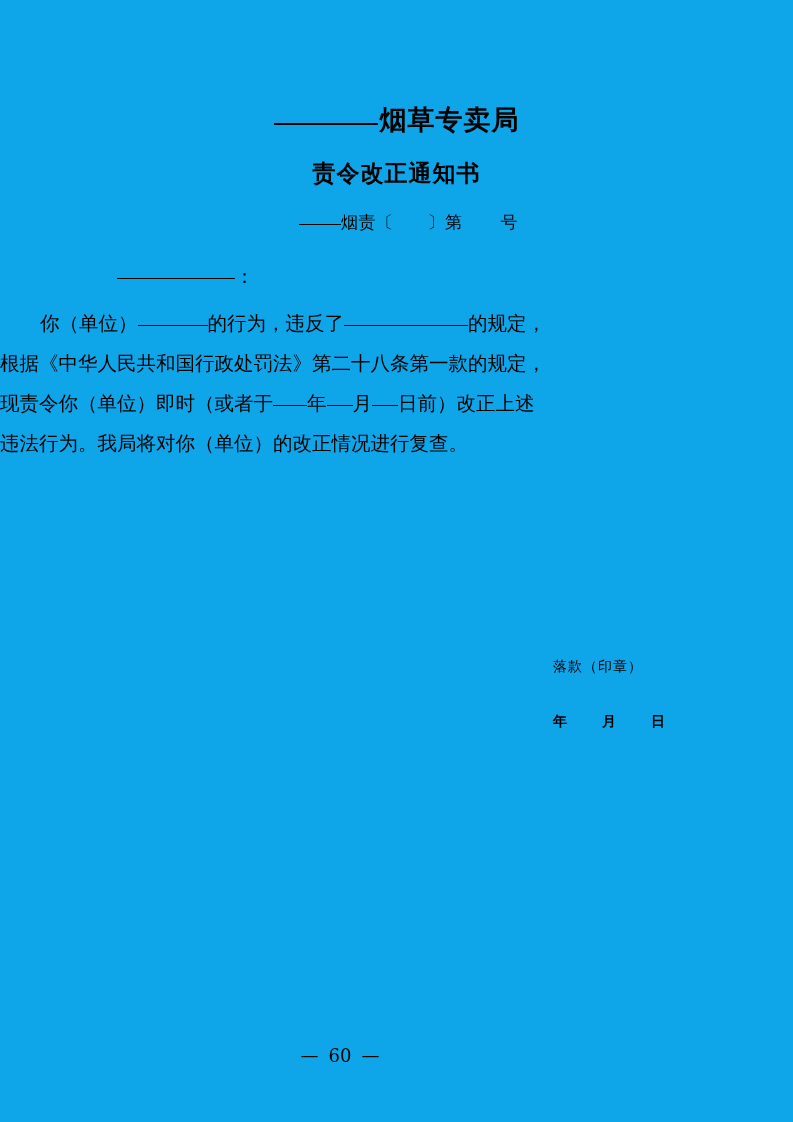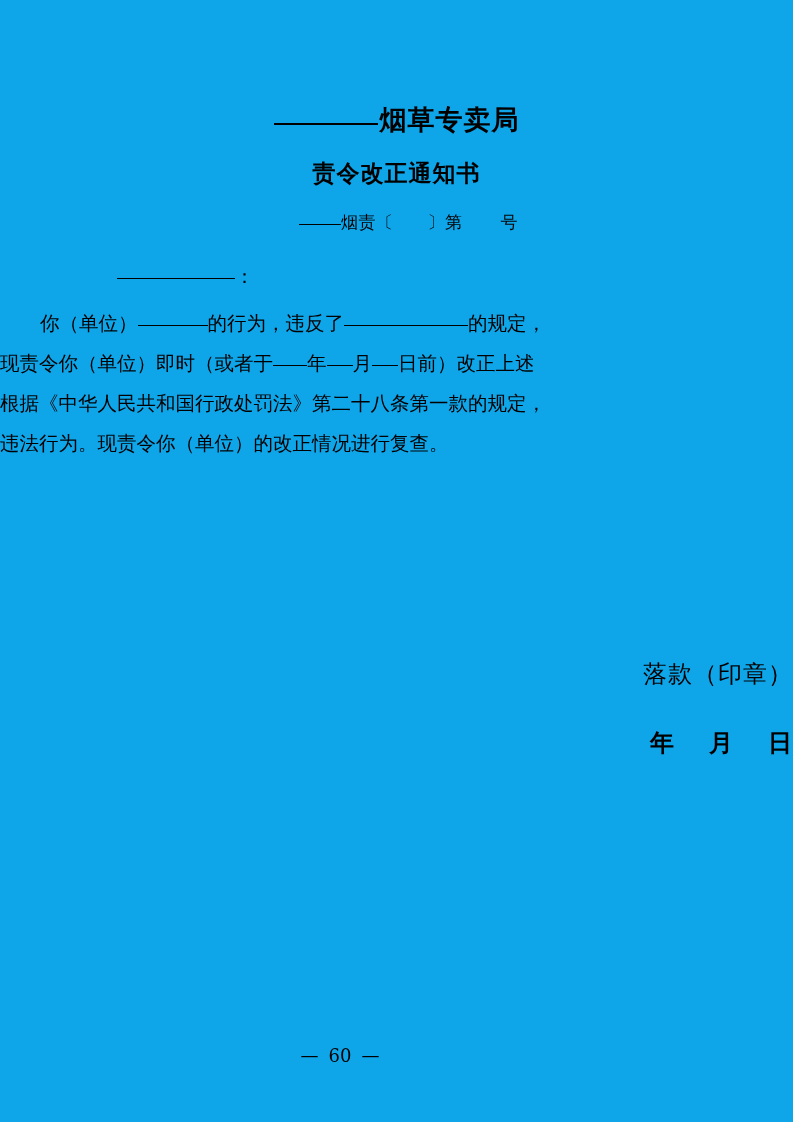--- a/index.html
+++ b/index.html
@@ -96,22 +96,21 @@
   .ul-120 { width: 124px; }
   .ul-34 { width: 34px; }
   .ul-26 { width: 26px; }
 
   
   .sign-block {
     position: absolute;
     top: 658px;
     left: 0;
     width: 793px;
-    font-size: 24px;
-    text-align: right;
+    font-size: 14px;
   }
   .sign-line1 {
     margin-left: 553px;
     letter-spacing: 1px;
   }
   .sign-line2 {
     margin-left: 553px;
     margin-top: 37px;
     letter-spacing: 1px;
     font-weight: bold;
@@ -146,23 +145,23 @@
   <div class="doc-number">
     <span class="blank-s"></span><span>烟责</span><span>〔</span><span class="gap-a"></span><span>〕</span><span>第</span><span class="gap-b"></span><span>号</span>
   </div>
 
   <div class="recipient">
     <span class="blank-r"></span><span>：</span>
   </div>
 
   <div class="body-text">
     <p><span class="para-indent"></span><span>你（单位）</span><span class="ul ul-70"></span><span>的行为，违反了</span><span class="ul ul-120"></span><span>的规定，</span></p>
+    <p>根据《中华人民共和国行政处罚法》第二十八条第一款的规定，</p>
     <p><span>现责令你（单位）即时（或者于</span><span class="ul ul-34"></span><span>年</span><span class="ul ul-26"></span><span>月</span><span class="ul ul-26"></span><span>日前）改正上述</span></p>
-    <p>根据《中华人民共和国行政处罚法》第二十八条第一款的规定，</p>
-    <p>违法行为。现责令你（单位）的改正情况进行复查。</p>
+    <p>违法行为。我局将对你（单位）的改正情况进行复查。</p>
   </div>
 
   <div class="sign-block">
     <div class="sign-line1">落款（印章）</div>
     <div class="sign-line2">
       <span>年</span><span class="sp1"></span><span>月</span><span class="sp2"></span><span>日</span>
     </div>
   </div>
 
   <div class="footer">

